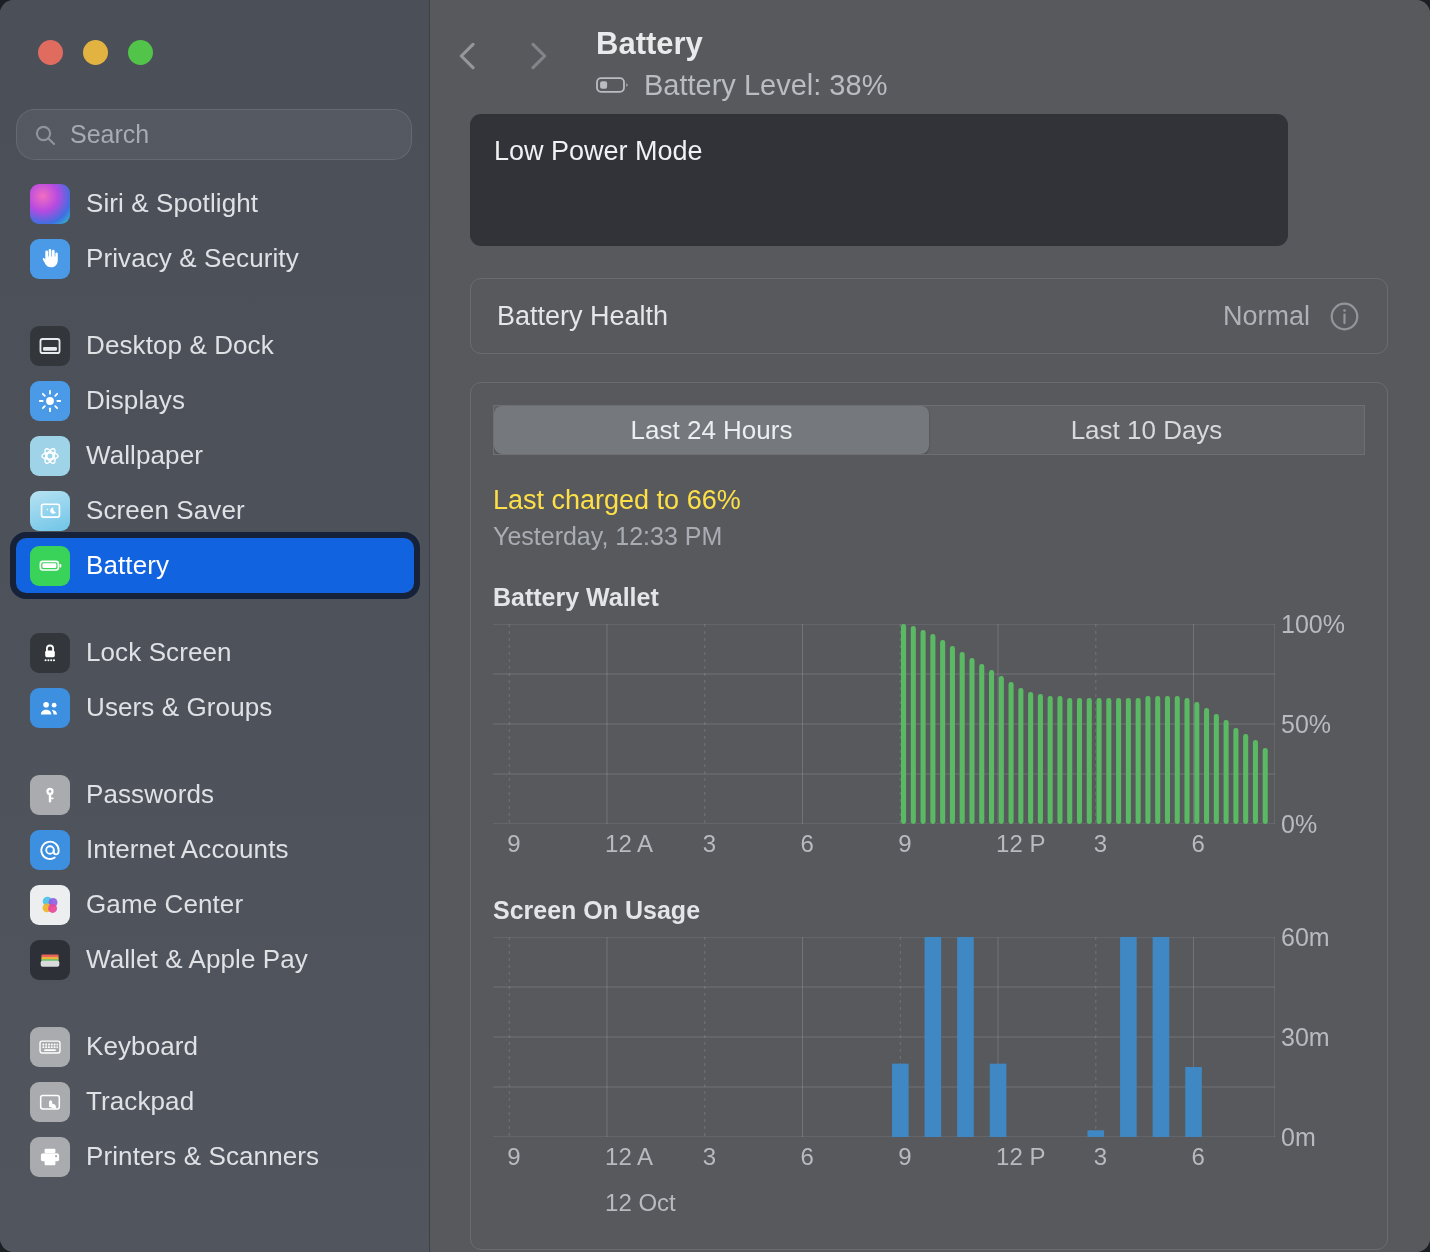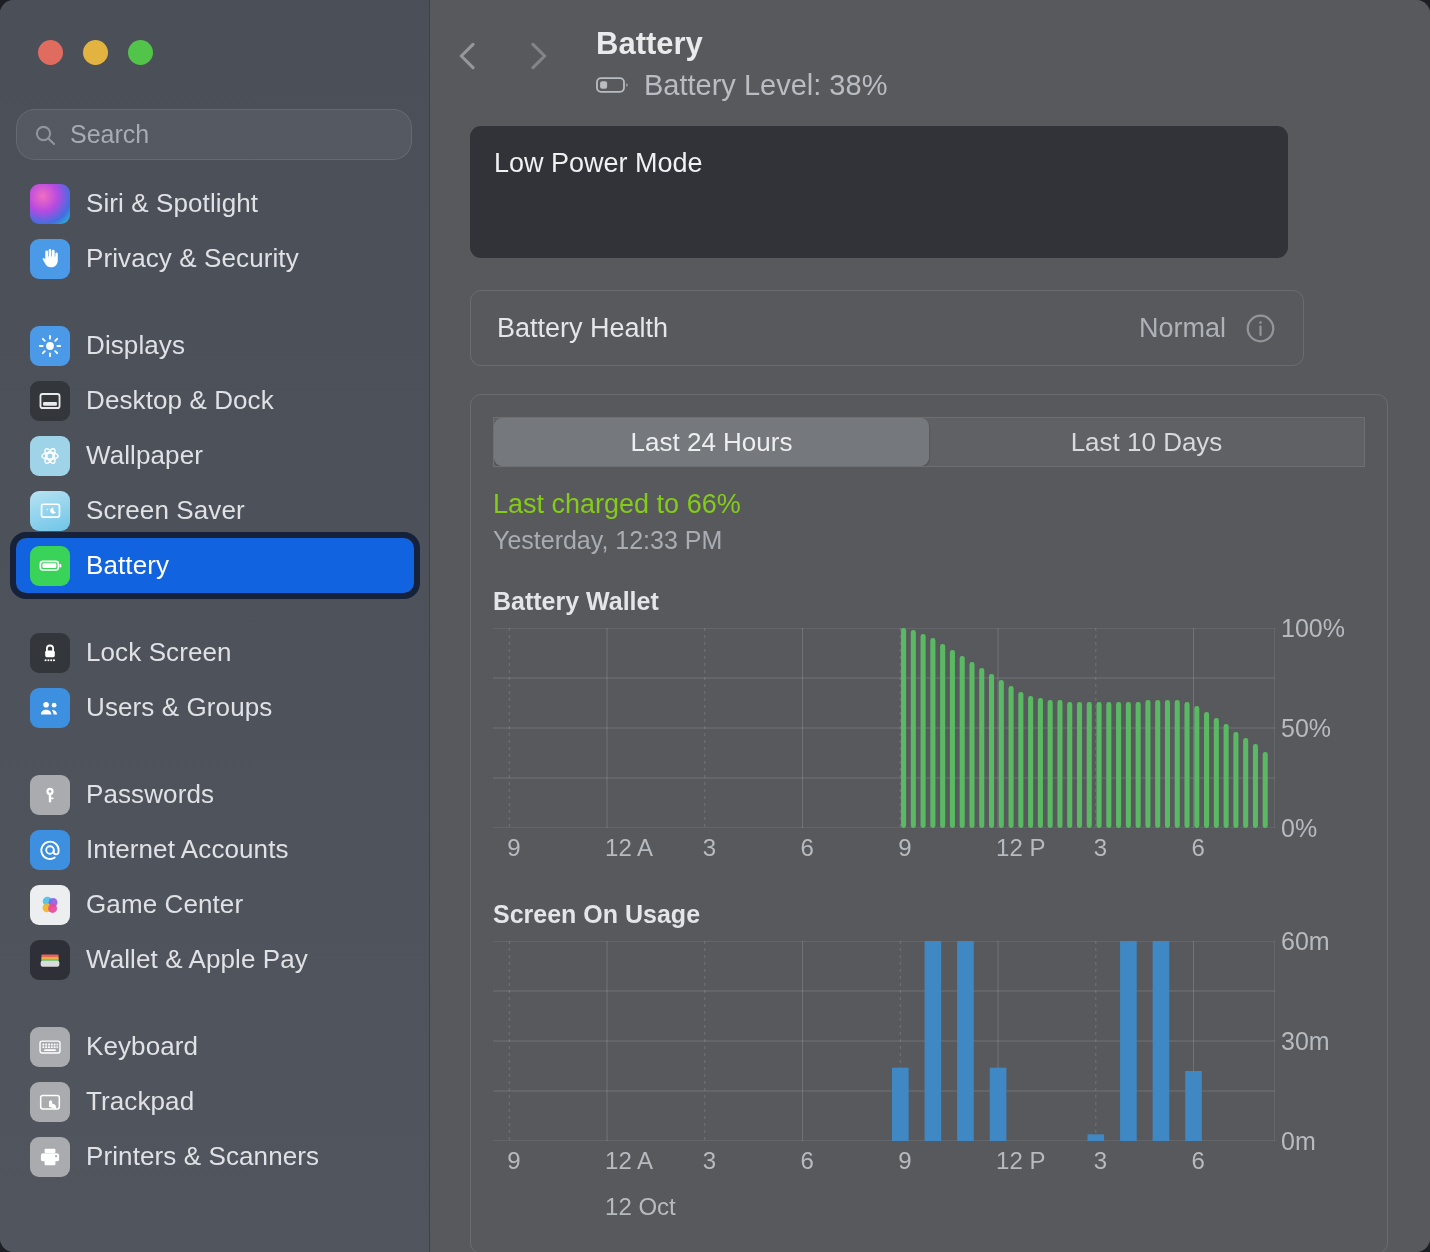--- a/index.html
+++ b/index.html
@@ -99,35 +99,35 @@
   }
   .batt-glyph { width:36px; height:20px; }
   .battery-level-text { font-size:29px; color:#b9bcc1; }
 
   .content {
     position:absolute; left:0; right:0; top:110px; bottom:0;
     padding:0 40px;
   }
 
   .lpm-card {
-    margin-top:16px;
+    margin-top:4px;
     background:#313338;
     border-radius:11px;
     padding:22px 24px 26px 24px;
     min-height:132px;
     width:818px;
   }
   .lpm-title { font-size:27px; color:#f0f1f3; font-weight:normal; }
   .lpm-desc {
     font-size:25px; color:#c9ccd1; line-height:1.32; margin-top:8px;
     max-width:690px;
   }
 
   .health-card {
-    margin-top:32px; width:834px; height:76px;
+    margin-top:32px; width:918px; height:76px;
     border:1px solid rgba(255,255,255,0.11);
     border-radius:11px;
     display:flex; align-items:center; justify-content:space-between;
     padding:0 26px;
   }
   .health-label { font-size:27px; color:#e4e6e9; }
   .health-right { display:flex; align-items:center; gap:18px; }
   .health-value { font-size:27px; color:#aeb2b8; }
   .info-icon { width:33px; height:33px; opacity:.62; }
 
@@ -146,21 +146,21 @@
   .seg {
     flex:1; display:flex; align-items:center; justify-content:center;
     font-size:26px; color:#d7d9dd;
   }
   .seg.active {
     background:#75787d;
     border-radius:8px;
     box-shadow:0 1px 2px rgba(0,0,0,.28);
     color:#eceef0;
   }
-  .charged-main { font-size:27px; color:#84cc16; margin-top:22px; }
+  .charged-main { font-size:27px; color:#fde047; margin-top:30px; }
   .charged-sub  { font-size:25px; color:#a9adb3; margin-top:6px; }
 
   .chart-title {
     font-size:25px; font-weight:bold; color:#e3e5e8;
     margin-top:32px; margin-bottom:12px;
   }
   .chart {
     position:relative; height:200px;
     margin-right:90px;
   }
@@ -220,46 +220,46 @@
               <path d="M7 11V5.6a1.3 1.3 0 0 1 2.6 0V10h.6V4.2a1.3 1.3 0 0 1 2.6 0V10h.6V5a1.3 1.3 0 0 1 2.6 0v5.2h.6V7.4a1.2 1.2 0 0 1 2.4 0v6.3c0 4-2.6 6.8-6.3 6.8-3.2 0-4.9-1.6-6.3-4.4L4.6 13c-.5-1 .9-2 1.6-1.1L7 13z"></path>
             </svg>
           </span>
           <span class="label">Privacy &amp; Security</span>
         </div>
       </div>
 
       <div class="nav-gap"></div>
 
       <div class="nav-group">
+        <div class="nav-item">
+          <span class="app-icon" style="background:#33363b;">
+            <svg viewBox="0 0 24 24" width="26" height="26" fill="none" stroke="#e8eaec" stroke-width="1.7">
+              <rect x="3.2" y="5.5" width="17.6" height="13" rx="2"></rect>
+              <rect x="5.6" y="13" width="12.8" height="3.4" rx="1" fill="#e8eaec" stroke="none"></rect>
+            </svg>
+          </span>
+          <span class="label">Desktop &amp; Dock</span>
+        </div>
         <div class="nav-item">
           <span class="app-icon" style="background:#4a9ae8;">
             <svg viewBox="0 0 24 24" width="26" height="26" stroke="#fff" stroke-width="1.7" stroke-linecap="round">
               <circle cx="12" cy="12" r="3.6" fill="#fff" stroke="none"></circle>
               <g>
                 <line x1="12" y1="2.6" x2="12" y2="5.2"></line>
                   <line x1="12" y1="18.8" x2="12" y2="21.4"></line>
                 <line x1="2.6" y1="12" x2="5.2" y2="12"></line>
                   <line x1="18.8" y1="12" x2="21.4" y2="12"></line>
                 <line x1="5.4" y1="5.4" x2="7.2" y2="7.2"></line>
                   <line x1="16.8" y1="16.8" x2="18.6" y2="18.6"></line>
                 <line x1="5.4" y1="18.6" x2="7.2" y2="16.8"></line>
                   <line x1="16.8" y1="7.2" x2="18.6" y2="5.4"></line>
               </g>
             </svg>
           </span>
           <span class="label">Displays</span>
-        </div>
-        <div class="nav-item">
-          <span class="app-icon" style="background:#33363b;">
-            <svg viewBox="0 0 24 24" width="26" height="26" fill="none" stroke="#e8eaec" stroke-width="1.7">
-              <rect x="3.2" y="5.5" width="17.6" height="13" rx="2"></rect>
-              <rect x="5.6" y="13" width="12.8" height="3.4" rx="1" fill="#e8eaec" stroke="none"></rect>
-            </svg>
-          </span>
-          <span class="label">Desktop &amp; Dock</span>
         </div>
         <div class="nav-item">
           <span class="app-icon" style="background:#9fd4e8;">
             <svg viewBox="0 0 24 24" width="26" height="26" fill="none" stroke="#fff" stroke-width="1.3">
               <circle cx="12" cy="12" r="3"></circle>
               <ellipse cx="12" cy="12" rx="7.5" ry="3.2"></ellipse>
               <ellipse cx="12" cy="12" rx="7.5" ry="3.2" transform="rotate(60 12 12)"></ellipse>
               <ellipse cx="12" cy="12" rx="7.5" ry="3.2" transform="rotate(120 12 12)"></ellipse>
             </svg>
           </span>

